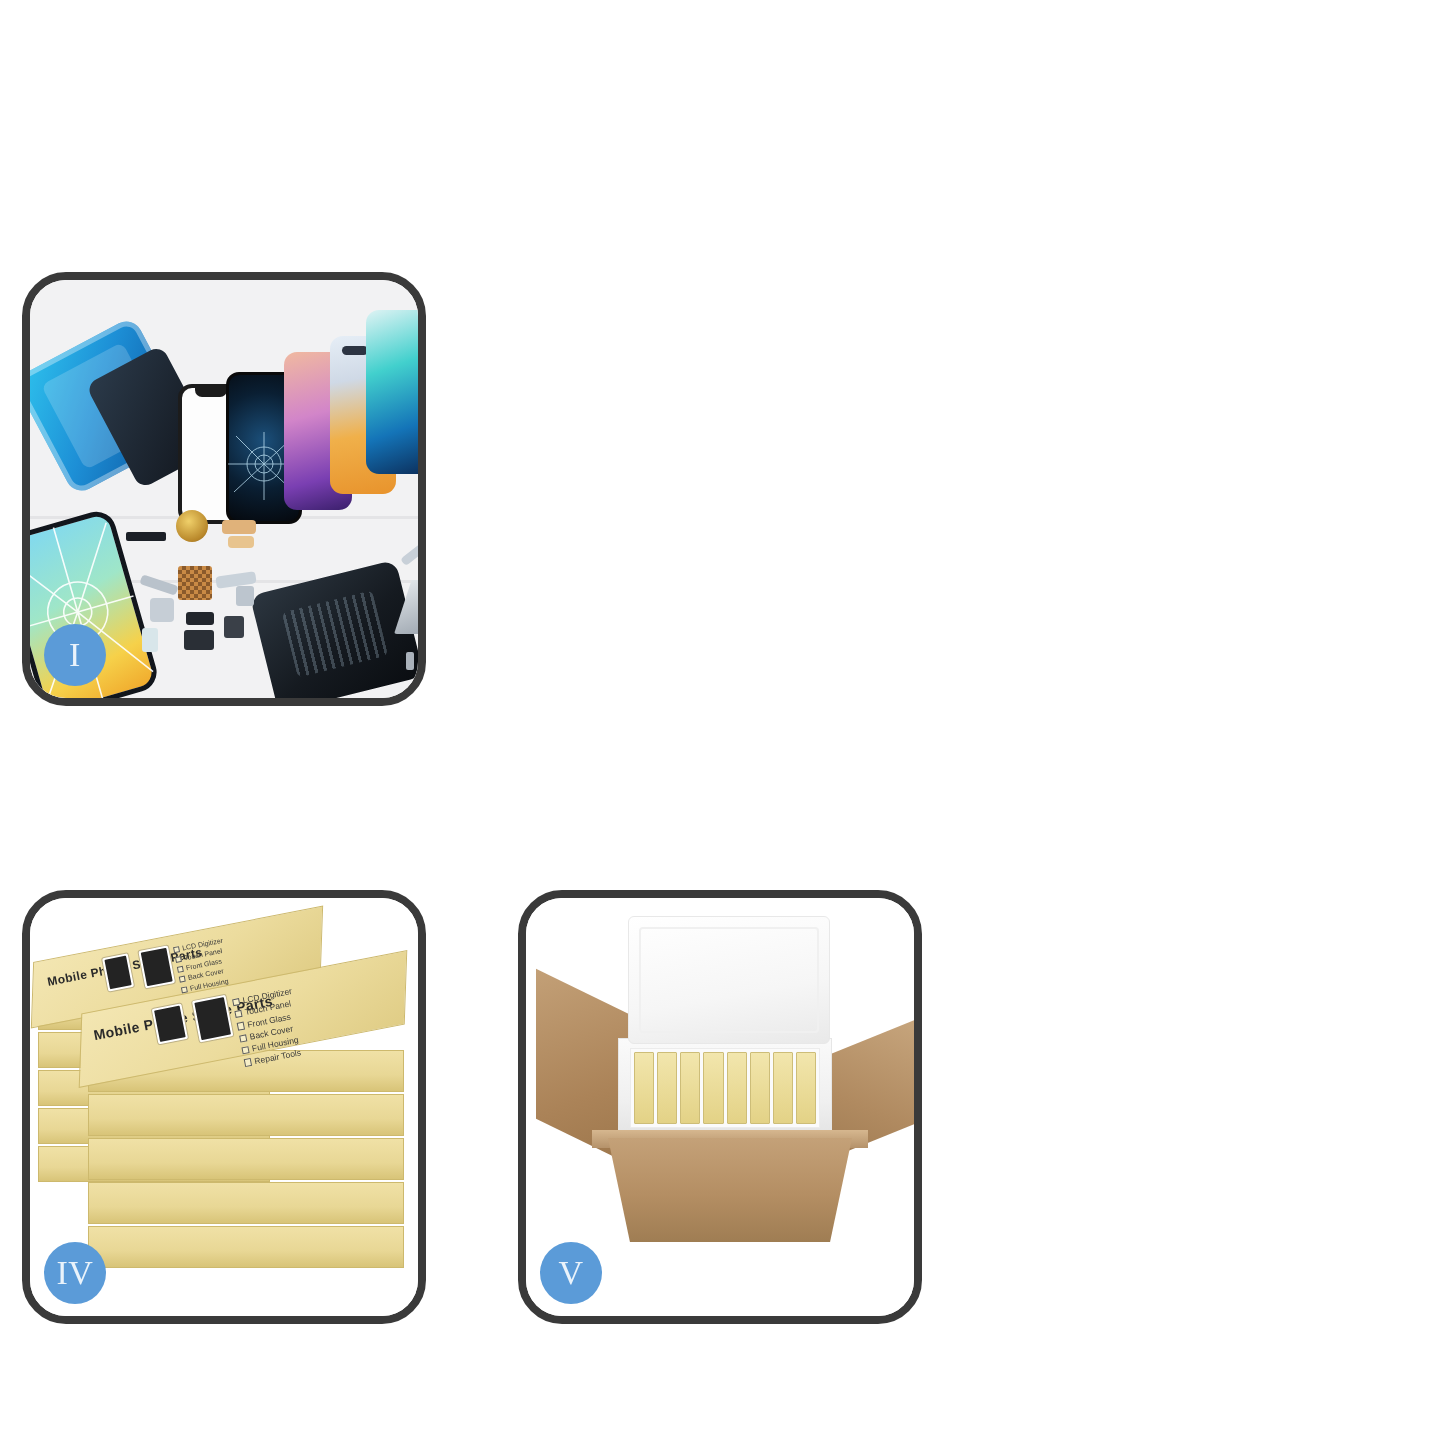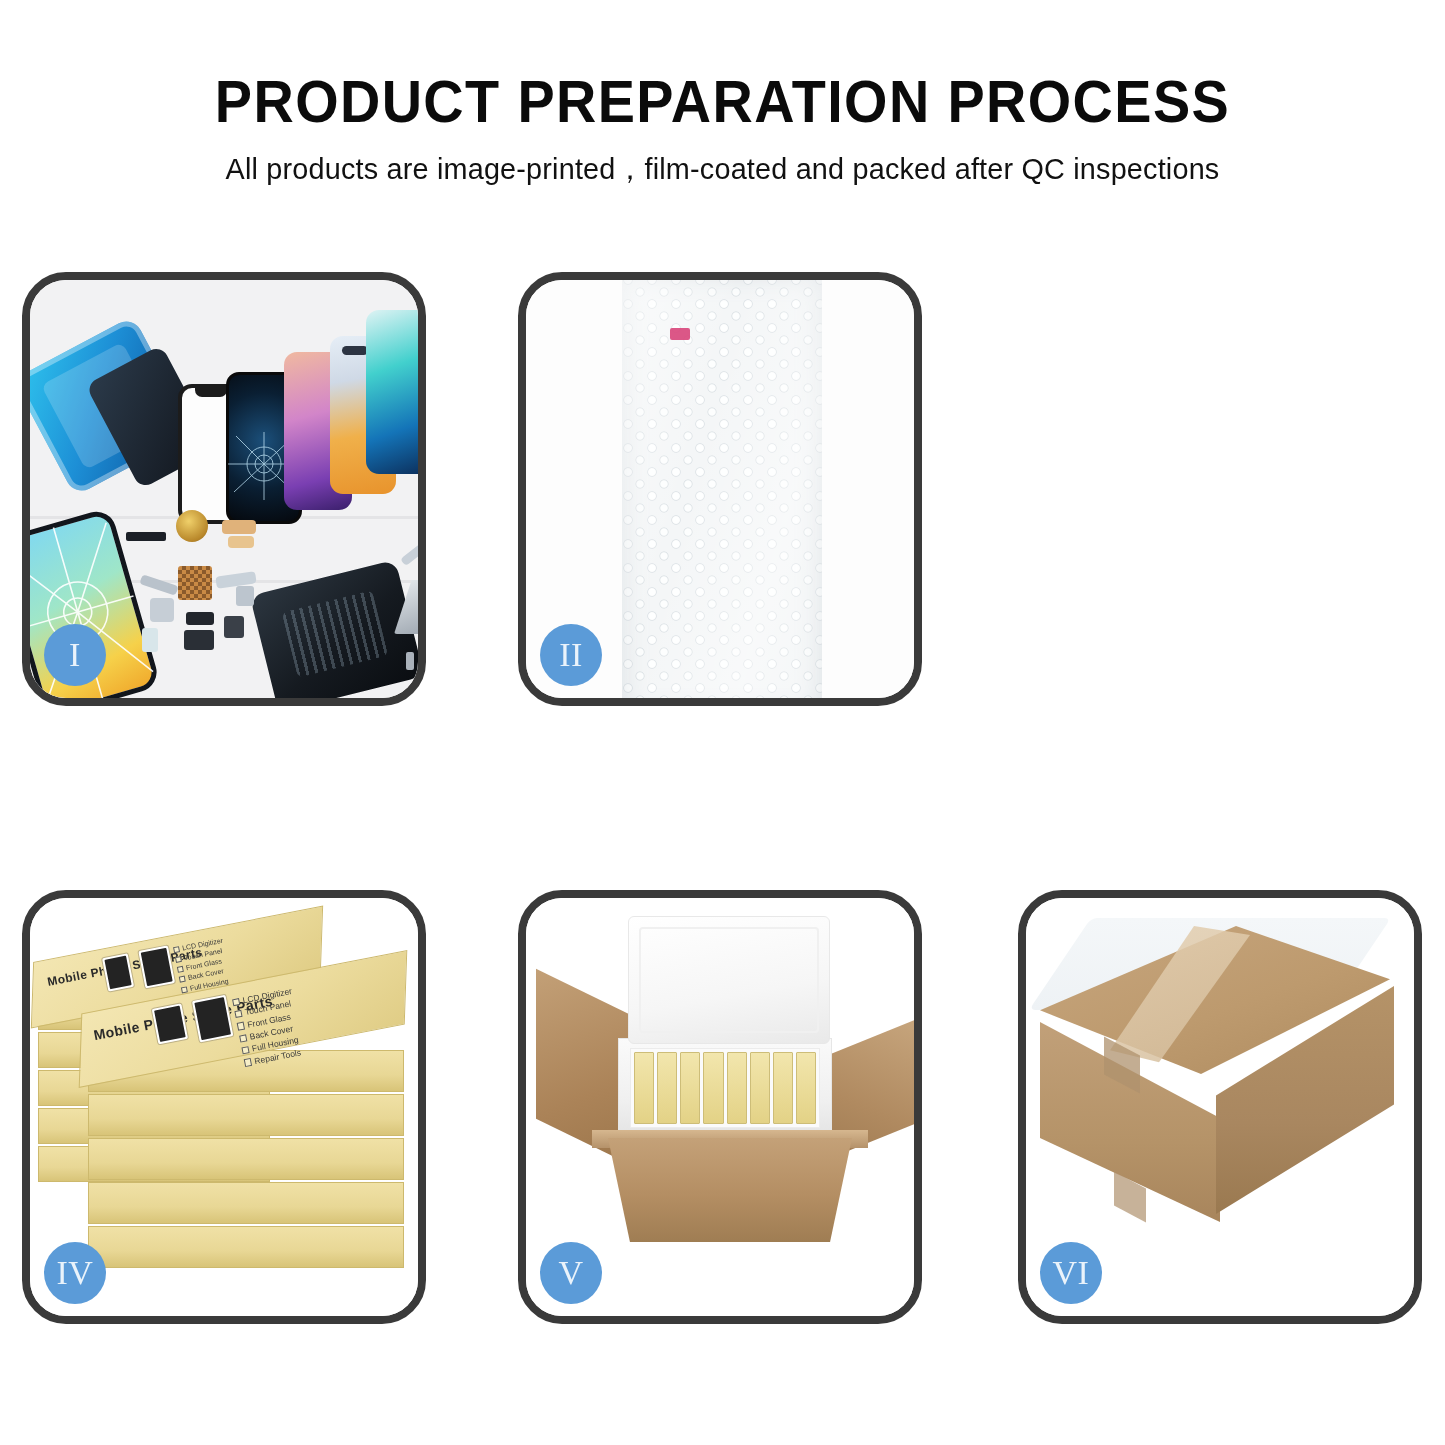--- a/index.html
+++ b/index.html
@@ -441,24 +441,20 @@
   .c6-tape-sq2 {
     position:absolute; left: 88px; top: 282px; width: 32px; height: 34px;
     background: rgba(175,146,110,.7); transform: skewY(28deg);
   }
 </style>
 </head>
 <body>
 
 <div class="page">
 
-  <div class="header">
-    <div class="page-title">PRODUCT PREPARATION PROCESS</div>
-    <div class="page-subtitle">All products are image-printed，film-coated and packed after QC inspections</div>
-  </div>
 
   <div class="grid">
 
     <div class="panel r0 c0">
       <div class="panel-stage">
         <div class="p1-bg"></div>
         <div class="p1-band b1"></div>
         <div class="p1-band b2"></div>
 
         <div class="ph ph-blue-frame"></div>
@@ -500,36 +496,20 @@
         <div class="pt pt-sim"></div>
         <div class="pt pt-cam"></div>
         <div class="pt pt-tool1"></div>
         <div class="pt pt-tweez"></div>
         <div class="pt pt-screw1"></div>
 
       </div>
       <div class="badge">I</div>
     </div>
 
-    <div class="panel r0 c1">
-      <div class="panel-stage">
-        <div class="p2-bg"></div>
-        <div class="lcd-inside"></div>
-        <div class="lcd-flex"></div>
-        <div class="lcd-flexfoot"></div>
-        <div class="lcd-dot"></div>
-        <div class="lcd-sq"></div>
-        <div class="lcd-conn c1"></div>
-        <div class="lcd-conn c2"></div>
-        <div class="lcd-conn c3"></div>
-        <div class="bubble-bag"></div>
-        <div class="lcd-tag"></div>
-      </div>
-      <div class="badge">II</div>
-    </div>
 
 
     <div class="panel r1 c0">
       <div class="panel-stage">
         <div class="p4-bg"></div>
 
         <div class="stack-box sb-l sb-l1"></div>
         <div class="stack-box sb-l sb-l2"></div>
         <div class="stack-box sb-l sb-l3"></div>
         <div class="stack-box sb-l sb-l4"></div>
@@ -591,28 +571,15 @@
           <span></span>
           <span></span>
         </div>
         <div class="c5-lid"></div>
         <div class="c5-rim"></div>
         <div class="c5-body"></div>
       </div>
       <div class="badge">V</div>
     </div>
 
-    <div class="panel r1 c2">
-      <div class="panel-stage">
-        <div class="p6-bg"></div>
-        <div class="c6-shadow"></div>
-        <div class="c6-top"></div>
-        <div class="c6-tape"></div>
-        <div class="c6-front"></div>
-        <div class="c6-side"></div>
-        <div class="c6-tape-sq1"></div>
-        <div class="c6-tape-sq2"></div>
-      </div>
-      <div class="badge">VI</div>
-    </div>
 
   </div>
 </div>
 
 </body></html>

